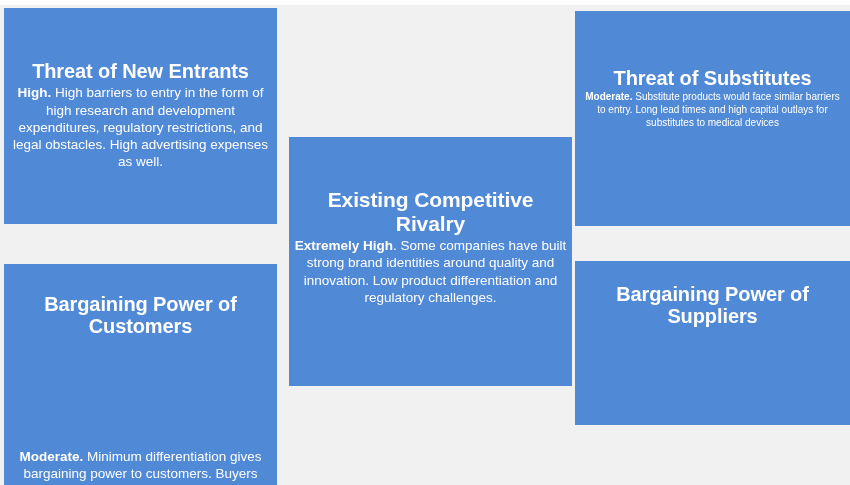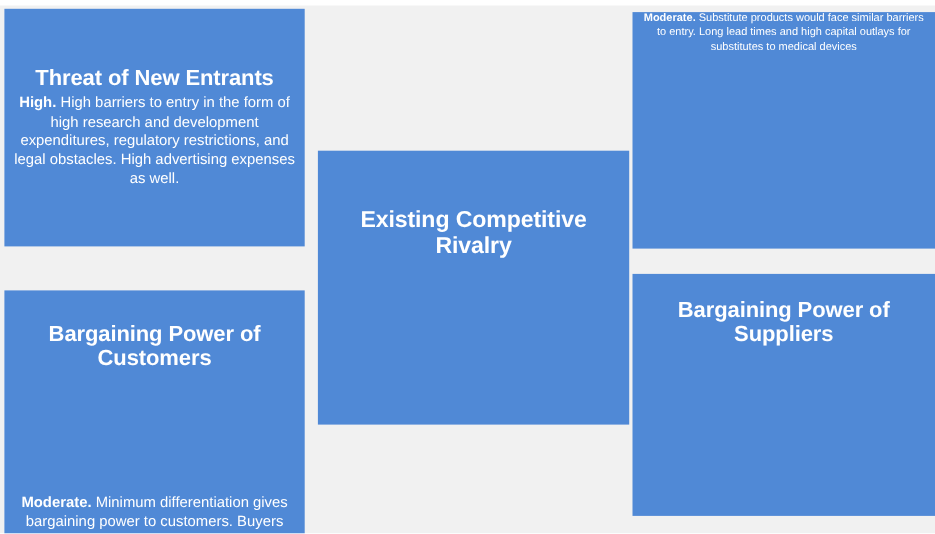--- a/index.html
+++ b/index.html
@@ -93,23 +93,23 @@
     height: 253px;
     padding: 0 7px;
     justify-content: space-between;
   }
   #box-customers .force-title { font-size: 20px; margin-top: 29px; }
   #box-customers .force-body  { font-size: 13.5px; }
 
   
   #box-suppliers {
     left: 575px;
-    top: 249px;
+    top: 261px;
     width: 275px;
-    height: 220px;
+    height: 164px;
     padding: 0 9px;
     justify-content: flex-start;
   }
   #box-suppliers .force-title { font-size: 20px; margin-top: 22px; }
   #box-suppliers .force-body  { font-size: 13.5px; }
 </style>
 </head>
 <body>
 
 <div id="canvas">
@@ -117,27 +117,31 @@
   <div id="bg-plate"></div>
 
   <div class="force-box" id="box-new-entrants">
     <div class="force-title">Threat of New Entrants</div>
     <div class="force-body">
       <span class="lead">High.</span><span> High barriers to entry in the form of high research and development expenditures, regulatory restrictions, and legal obstacles. High advertising expenses as well.</span>
     </div>
   </div>
 
   <div class="force-box" id="box-substitutes">
+    <div class="force-title">Threat of Substitutes</div>
     <div class="force-body">
       <span class="lead">Moderate.</span><span> Substitute products would face similar barriers to entry. Long lead times and high capital outlays for substitutes to medical devices</span>
     </div>
   </div>
 
   <div class="force-box" id="box-rivalry">
     <div class="force-title">Existing Competitive Rivalry</div>
+    <div class="force-body">
+      <span class="lead">Extremely High</span><span>. Some companies have built strong brand identities around quality and innovation. Low product differentiation and regulatory challenges.</span>
+    </div>
   </div>
 
   <div class="force-box" id="box-customers">
     <div class="force-title">Bargaining Power of Customers</div>
     <div class="force-body">
       <span class="lead">Moderate.</span><span> Minimum differentiation gives bargaining power to customers. Buyers include healthcare facilities and individual obstacles</span>
     </div>
   </div>
 
   <div class="force-box" id="box-suppliers">

